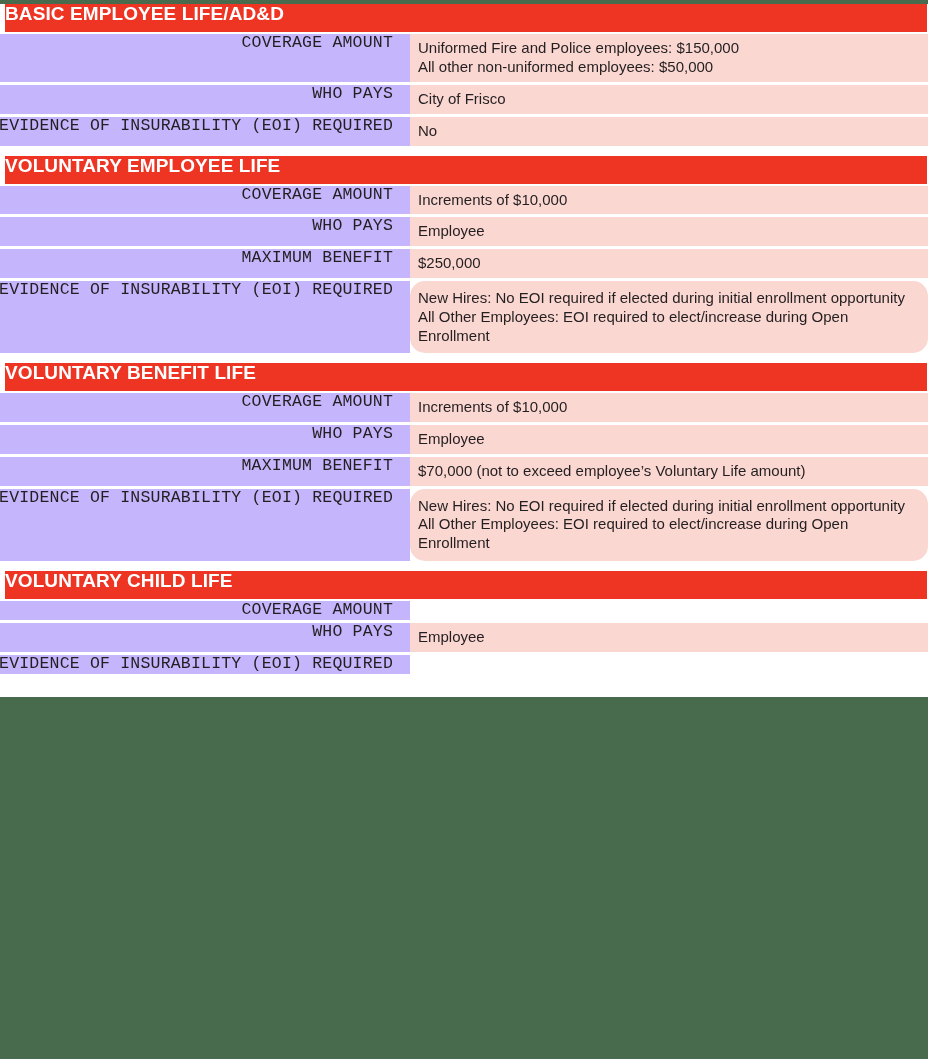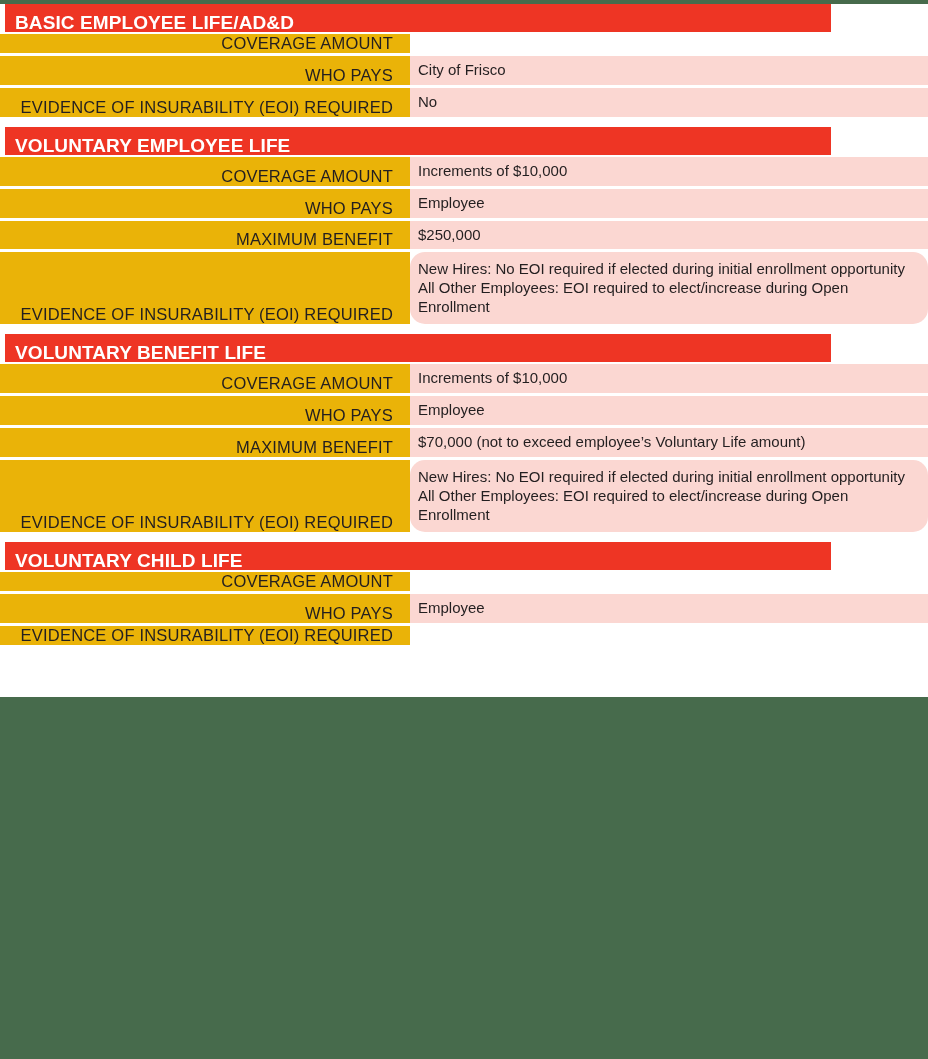--- a/index.html
+++ b/index.html
@@ -32,51 +32,51 @@
   .doc {
     position: absolute;
     top: 4px;
     left: 0;
     width: 928px;
   }
   
   .section { width: 928px; }
   .section-header {
     margin-left: 5px;
-    width: 826px;
+    width: 922px;
     height: 28px;
     background: #ee3524;
     display: flex;
-    align-items: flex-end;
-    padding-left: 10px;
+    align-items: flex-start;
   }
   .section-header-title {
     color: #ffffff;
     font-size: 19px;
     font-weight: bold;
     letter-spacing: 0.1px;
     line-height: 1;
     white-space: nowrap;
   }
   .spacer-below-header { height: 2px; }
   
   .row {
     display: flex;
     align-items: stretch;
     width: 928px;
     margin-bottom: 3px;
   }
   .row-label {
     width: 410px;
     flex: 0 0 410px;
-    background: #eab308;
-    display: flex;
-    align-items: flex-end;
+    background: #c4b5fd;
+    display: flex;
+    align-items: flex-start;
     justify-content: flex-end;
     padding: 0 17px 0 4px;
+    font-family: Liberation Mono, monospace;
   }
   .row-label span {
     font-size: 16.5px;
     color: #231f20;
     text-transform: uppercase;
     text-align: right;
     letter-spacing: 0.2px;
     line-height: 1.15;
     white-space: nowrap;
   }
@@ -116,20 +116,24 @@
   <div class="doc" id="doc-root">
       <div class="section">
         <div class="section-header">
           <div class="section-header-title">BASIC EMPLOYEE LIFE/AD&amp;D</div>
         </div>
         <div class="spacer-below-header"></div>
         <div class="row tall2">
           <div class="row-label">
             <span>COVERAGE AMOUNT</span>
           </div>
+          <div class="row-value">
+            <div class="line">Uniformed Fire and Police employees: $150,000</div>
+            <div class="line">All other non-uniformed employees: $50,000</div>
+          </div>
         </div>
         <div class="row">
           <div class="row-label">
             <span>WHO PAYS</span>
           </div>
           <div class="row-value">
             <div class="line">City of Frisco</div>
           </div>
         </div>
         <div class="row">

